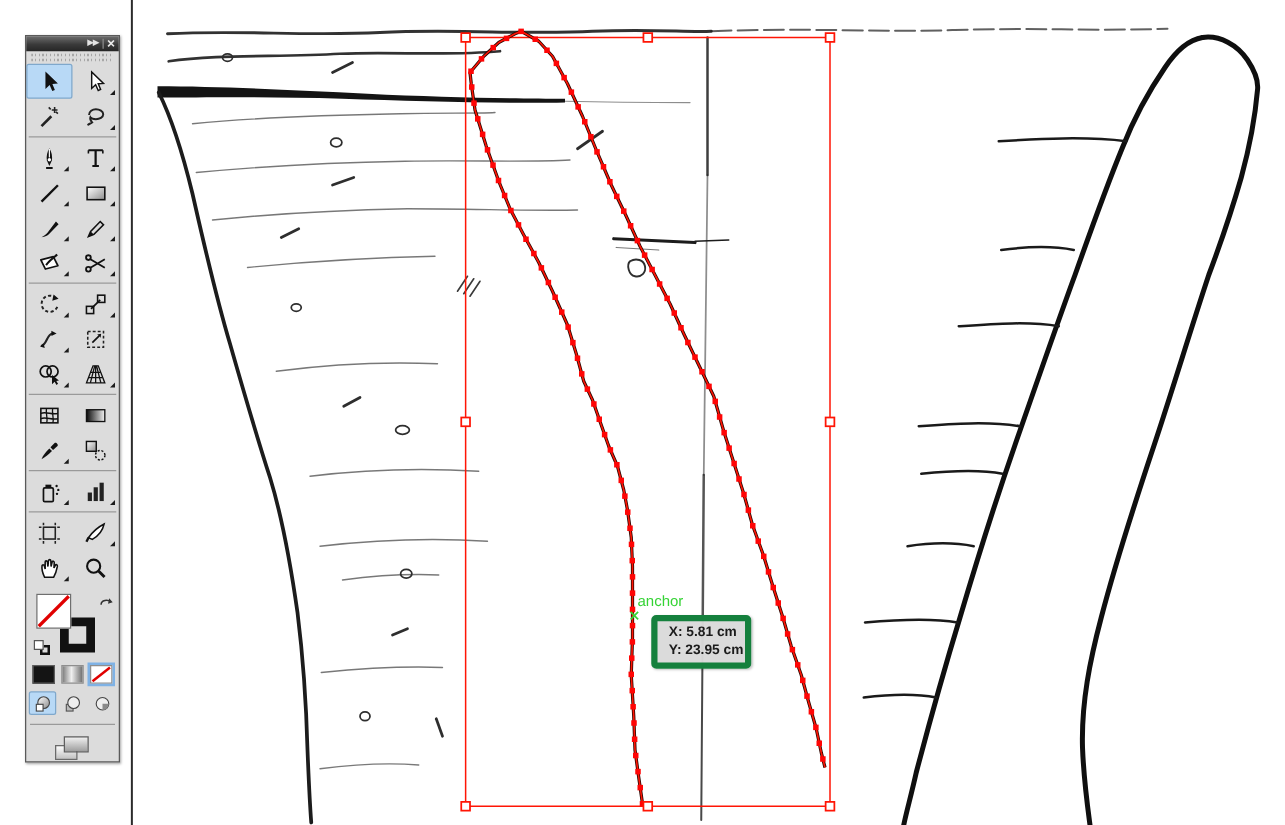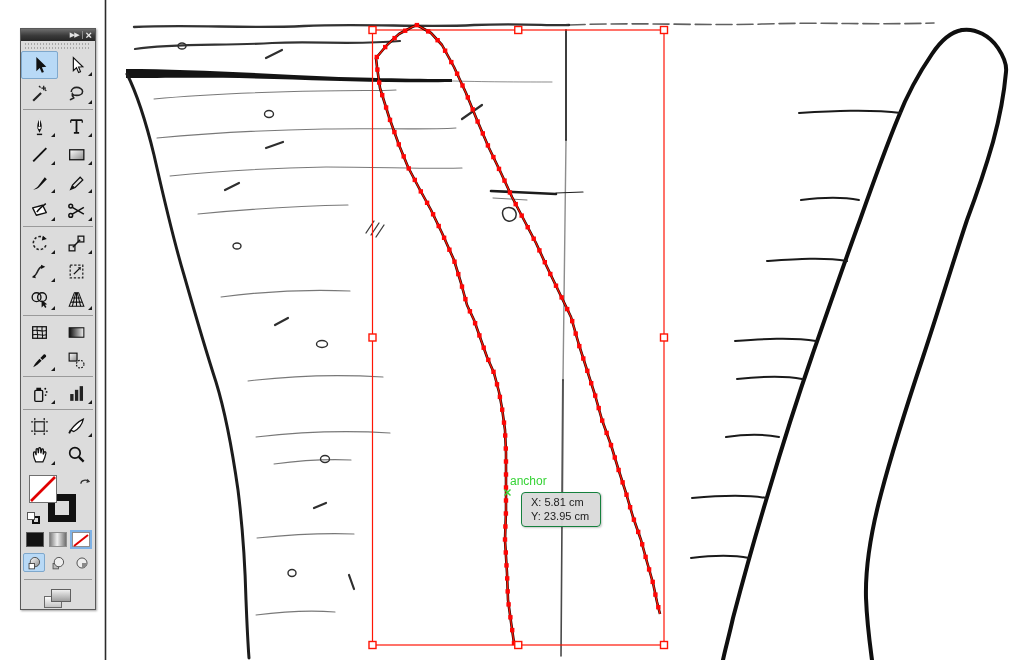--- a/index.html
+++ b/index.html
@@ -54,23 +54,23 @@
   .mbtn.active{background:#b8d9f6;border:1px solid #7fa8cc;box-sizing:border-box;}
   .pal-div{height:1px;background:#9a9a9a;margin:7px 3px 0 3px;flex:none;}
   .screenmode{margin:7px auto 0 auto;position:relative;width:32px;height:24px;flex:none;}
   .screenmode .sm1{position:absolute;left:2px;top:9px;width:18px;height:12px;background:linear-gradient(#fdfdfd,#c2c2c2);border:1px solid #6a6a6a;box-sizing:border-box;}
   .screenmode .sm2{position:absolute;left:9px;top:2px;width:20px;height:13px;background:linear-gradient(#efefef,#9e9e9e);border:1px solid #5f5f5f;box-sizing:border-box;}
 
   
   #anchor-label{position:absolute;left:506px;top:474px;font-size:12px;color:#35d335;
     font-weight:normal;letter-spacing:0;}
   #tooltip{position:absolute;left:517px;top:492px;width:80px;box-sizing:border-box;
-    background:rgba(218,218,218,.97);border:1px solid #15803d;border-radius:4px;
+    background:rgba(218,218,218,.97);border:5px solid #15803d;border-radius:4px;
     padding:2px 0 3px 9px;box-shadow:1px 1px 2px rgba(0,0,0,.22);
-    font-size:11px;font-weight:normal;color:#1c1c1c;line-height:14px;}
+    font-size:11px;font-weight:bold;color:#1c1c1c;line-height:14px;}
 </style>
 </head>
 <body>
 
 <div id="stage">
 
   <div id="canvas">
     <svg id="art" width="1028" height="660" viewBox="0 0 1028 660">
       <defs>
         <linearGradient id="gs" x1="0" y1="0" x2="1" y2="1">

